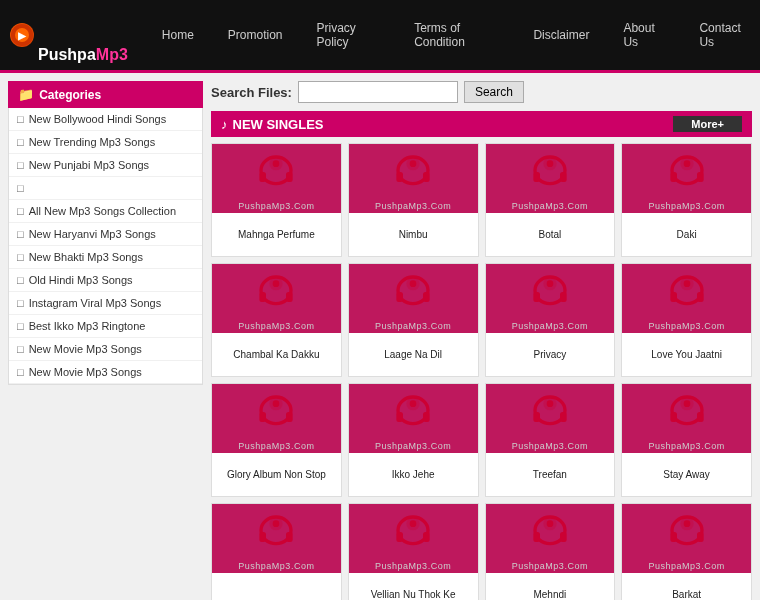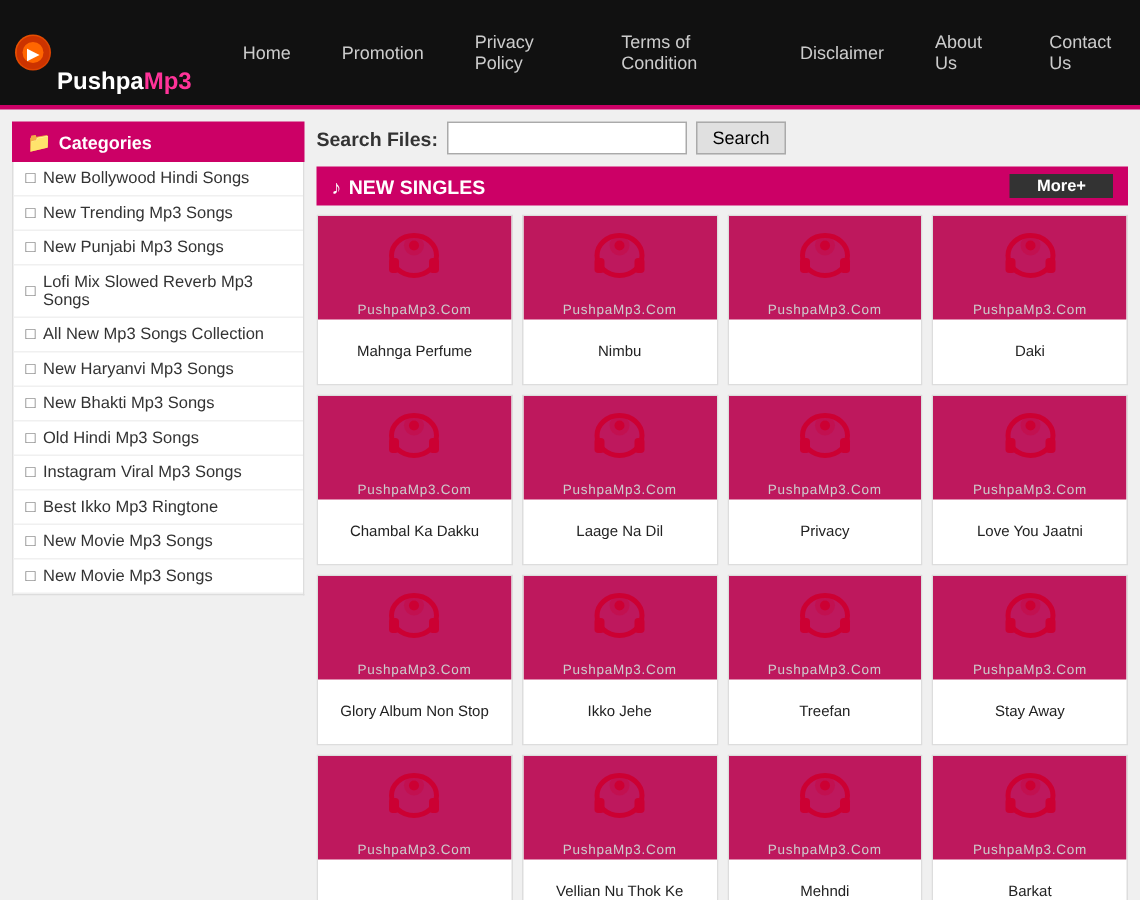--- a/index.html
+++ b/index.html
@@ -215,21 +215,20 @@
       <div class="sidebar-item">
         <span class="folder-icon">□</span>
         <span>New Trending Mp3 Songs</span>
       </div>
       <div class="sidebar-item">
         <span class="folder-icon">□</span>
         <span>New Punjabi Mp3 Songs</span>
       </div>
       <div class="sidebar-item">
         <span class="folder-icon">□</span>
-        <span>Lofi Mix Slowed Reverb Mp3 Songs</span>
       </div>
       <div class="sidebar-item">
         <span class="folder-icon">□</span>
         <span>All New Mp3 Songs Collection</span>
       </div>
       <div class="sidebar-item">
         <span class="folder-icon">□</span>
         <span>New Haryanvi Mp3 Songs</span>
       </div>
       <div class="sidebar-item">
@@ -306,20 +305,21 @@
           <div class="song-thumbnail">
     <svg class="headphone-icon" viewBox="0 0 60 60">
       <ellipse cx="30" cy="28" rx="18" ry="16" fill="none" stroke="#cc0033" stroke-width="4"></ellipse>
       <rect x="10" y="30" width="8" height="12" rx="3" fill="#cc0033"></rect>
       <rect x="42" y="30" width="8" height="12" rx="3" fill="#cc0033"></rect>
       <ellipse cx="30" cy="20" rx="8" ry="8" fill="#cc0033" opacity="0.3"></ellipse>
       <ellipse cx="30" cy="20" rx="4" ry="4" fill="#cc0033"></ellipse>
     </svg>
     <div class="song-brand">PushpaMp3.Com</div>
   </div>
+          <div class="song-title">Botal</div>
         </div>
         <div class="song-card">
           <div class="song-thumbnail">
     <svg class="headphone-icon" viewBox="0 0 60 60">
       <ellipse cx="30" cy="28" rx="18" ry="16" fill="none" stroke="#cc0033" stroke-width="4"></ellipse>
       <rect x="10" y="30" width="8" height="12" rx="3" fill="#cc0033"></rect>
       <rect x="42" y="30" width="8" height="12" rx="3" fill="#cc0033"></rect>
       <ellipse cx="30" cy="20" rx="8" ry="8" fill="#cc0033" opacity="0.3"></ellipse>
       <ellipse cx="30" cy="20" rx="4" ry="4" fill="#cc0033"></ellipse>
     </svg>

